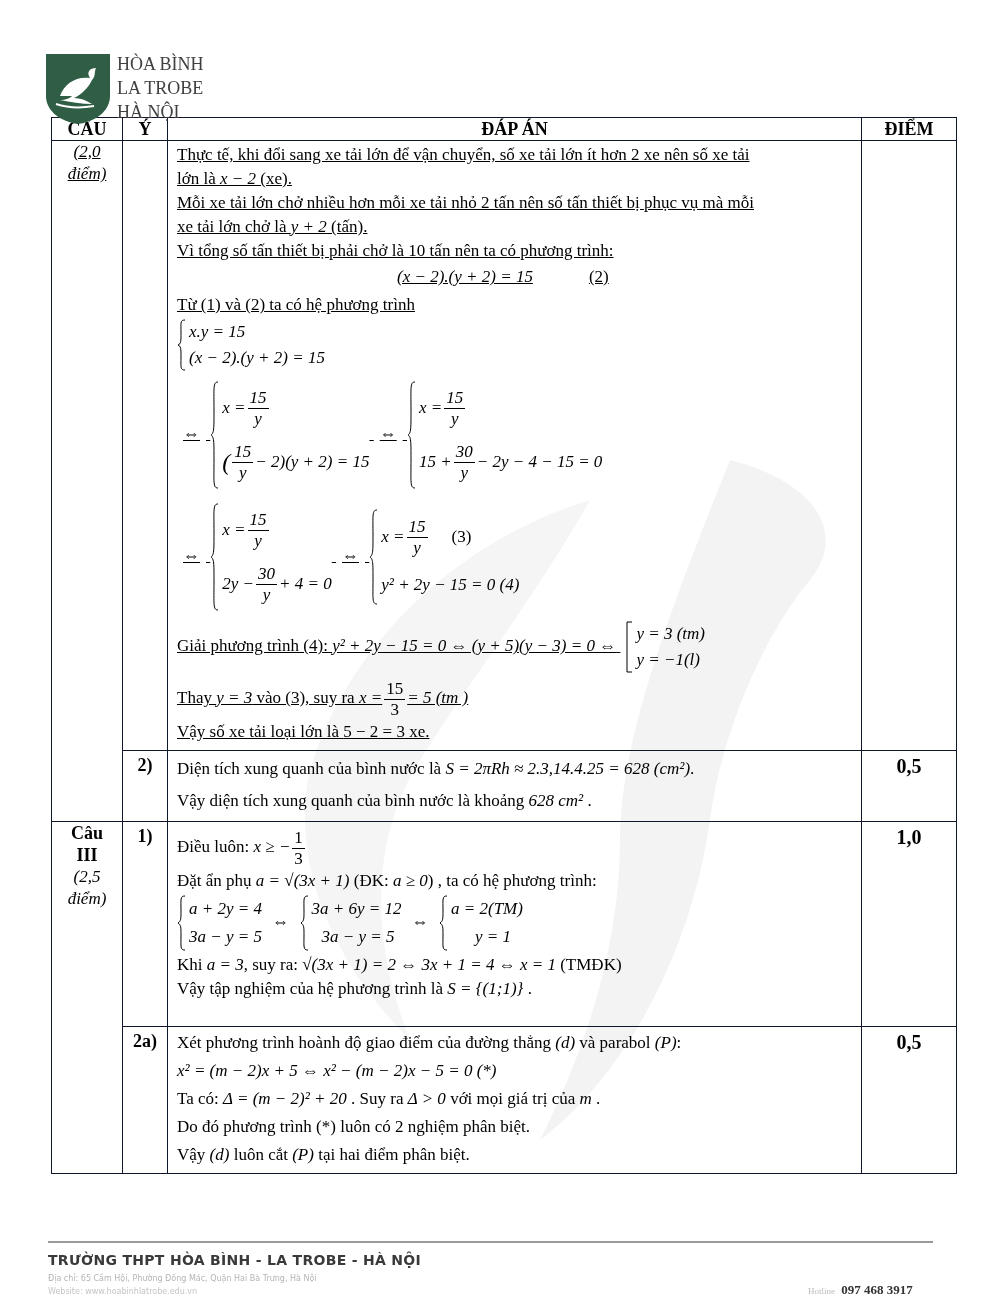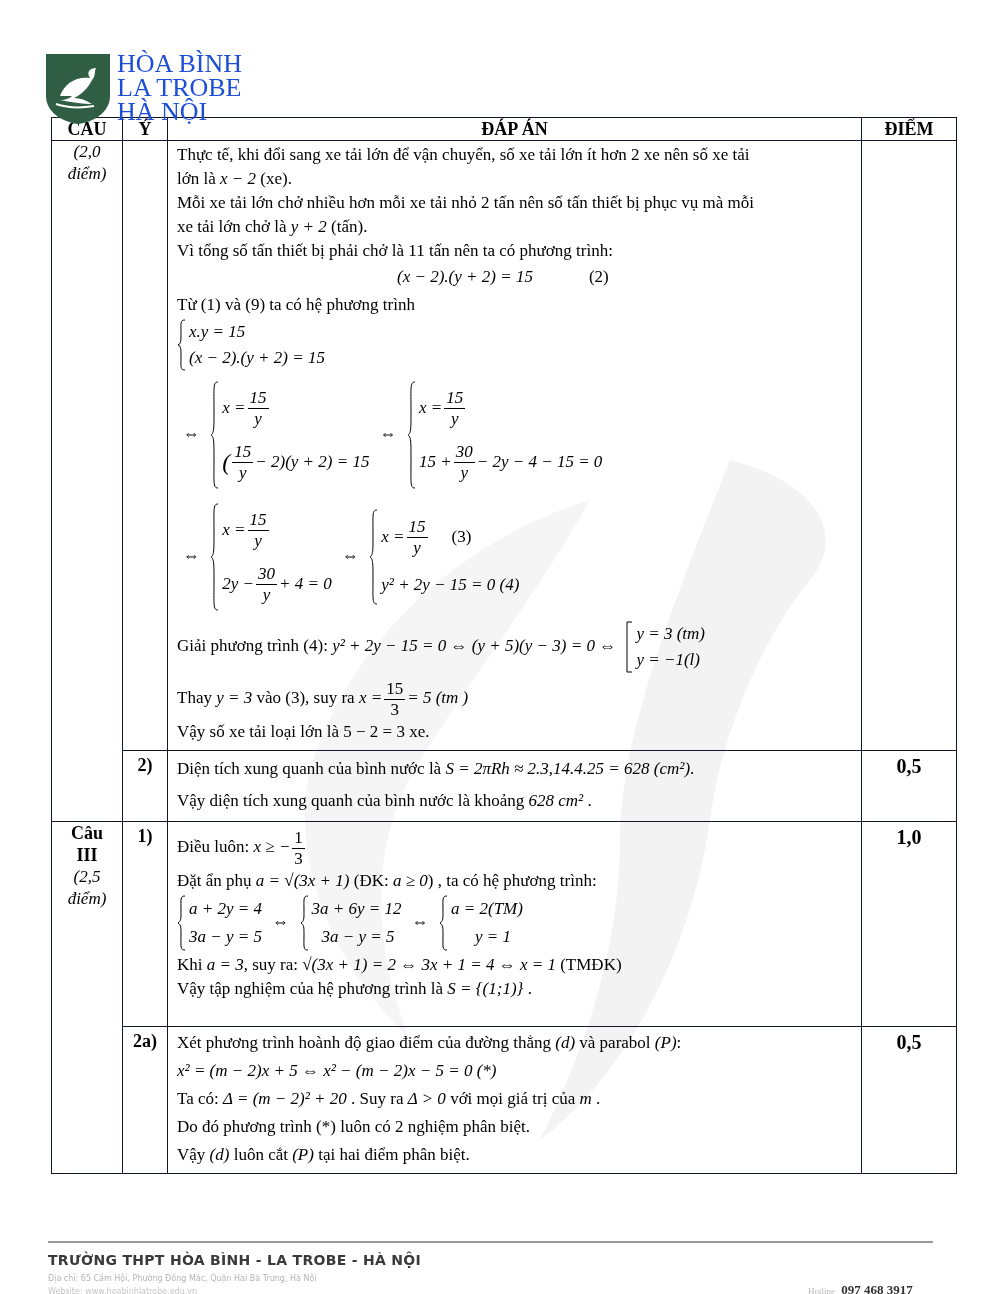--- a/index.html
+++ b/index.html
@@ -4,21 +4,21 @@
 <style>
   html, body { margin: 0; padding: 0; }
   body {
     width: 1000px; height: 1294px; position: relative; overflow: hidden;
     background: #ffffff; color: #000;
     font-family: "Liberation Serif", "DejaVu Serif", serif;
     font-size: 17px;
   }
   .watermark { position: absolute; left: 290px; top: 440px; width: 560px; height: 720px; z-index: 0; }
   .logo { position: absolute; left: 46px; top: 54px; width: 64px; height: 70px; z-index: 3; }
-  .brand { position: absolute; left: 117px; top: 52px; z-index: 3; font-size: 26px; line-height: 24px; color: #1d4ed8; }
+  .brand { position: absolute; left: 117px; top: 52px; z-index: 3; font-size: 18px; line-height: 24px; color: #404040; }
   .brand div { white-space: nowrap; }
 
   table.ans {
     position: absolute; left: 51px; top: 117px; width: 905px;
     border-collapse: collapse; z-index: 2; table-layout: fixed;
   }
   table.ans td, table.ans th { border: 1px solid #0f172a; vertical-align: top; padding: 0; }
   table.ans th { font-weight: bold; font-size: 18px; height: 22px; line-height: 22px; text-align: center; vertical-align: middle; }
   col.c1 { width: 71px; } col.c2 { width: 45px; } col.c3 { width: 694px; } col.c4 { width: 95px; }
 
@@ -77,34 +77,34 @@
       <col class="c4">
     </colgroup>
   <tbody>
       <tr>
     <th>CÂU</th>
     <th>Ý</th>
     <th>ĐÁP ÁN</th>
     <th>ĐIỂM</th>
   </tr>
 
-  <tr style="height:610px;">
+  <tr style="height:610px;text-decoration:underline;">
     <td class="cau" rowspan="2">
       <div class="i">(2,0</div>
       <div class="i">điểm)</div>
     </td>
     <td class="y"></td>
     <td class="content">
       <div class="line">Thực tế, khi đổi sang xe tải lớn để vận chuyển, số xe tải lớn ít hơn 2 xe nên số xe tải</div>
       <div class="line"><span>lớn là </span><span class="m">x − 2</span><span> (xe).</span></div>
       <div class="line">Mỗi xe tải lớn chở nhiều hơn mỗi xe tải nhỏ 2 tấn nên số tấn thiết bị phục vụ mà mỗi</div>
       <div class="line"><span>xe tải lớn chở là </span><span class="m">y + 2</span><span> (tấn).</span></div>
-      <div class="line">Vì tổng số tấn thiết bị phải chở là 11 tấn nên ta có phương trình:</div>
+      <div class="line">Vì tổng số tấn thiết bị phải chở là 10 tấn nên ta có phương trình:</div>
       <div class="line" style="padding-left:220px;padding-top:2px;"><span class="m">(x − 2).(y + 2) = 15</span><span style="margin-left:56px">(2)</span></div>
-      <div class="line" style="padding-top:4px;">Từ (1) và (9) ta có hệ phương trình</div>
+      <div class="line" style="padding-top:4px;">Từ (1) và (2) ta có hệ phương trình</div>
 
       <div>
         <span class="sys" style="height:52px;">
           <span class="brace">
                 <svg viewBox="0 0 10 52" preserveAspectRatio="none">
                   <path d="M8 1 C3 1 4 4 4 14 C4 22 4 25 1 26 C4 27 4 30 4 38 C4 48 3 51 8 51" stroke="#000" fill="none" stroke-width="1"></path>
                 </svg>
               </span>
           <span class="sys-rows m">
             <div>x.y = 15</div>

